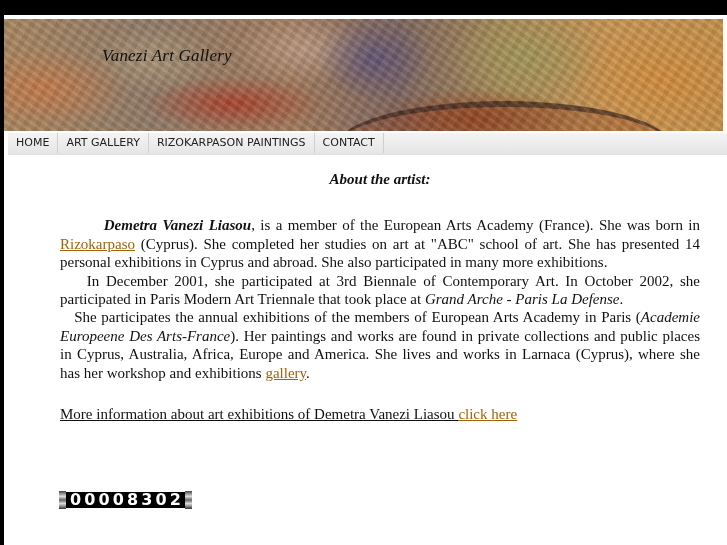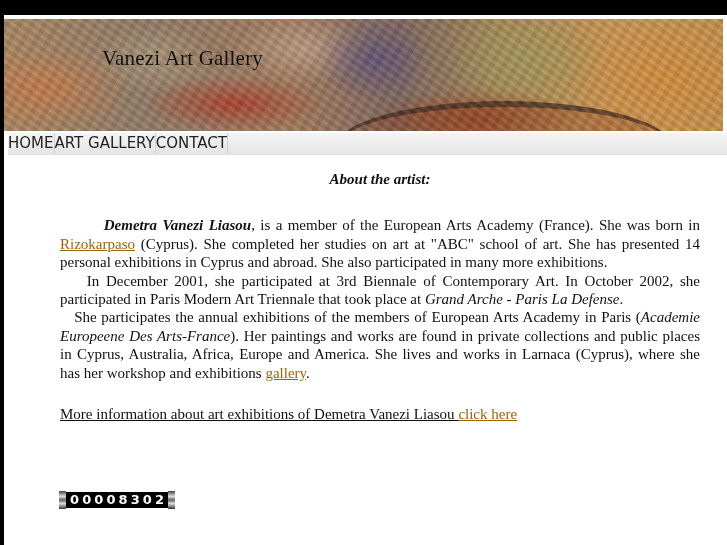--- a/index.html
+++ b/index.html
@@ -34,32 +34,32 @@
       repeating-linear-gradient(-60deg, rgba(80,50,40,.08) 0 5px, rgba(255,230,200,.05) 5px 11px);
   }
   .banner-arc {
     position:absolute; left:330px; top:82px; width:340px; height:90px;
     border-top:6px solid rgba(40,30,25,.6);
     border-radius:50% 50% 0 0;
     background:rgba(140,60,30,.35);
   }
   .site-title {
     position:absolute; left:98px; top:27px;
-    font-family:"Liberation Serif", serif; 
-    font-size:21px; color:#111; z-index:2; letter-spacing:0.2px;
+    font-family:"Liberation Serif", serif; font-style:italic;
+    font-size:17px; color:#111; z-index:2; letter-spacing:0.2px;
   }
   .nav {
     position:absolute; left:8px; top:133px; width:719px; height:20px;
     background:linear-gradient(#f4f4f4, #e6e6e6);
     border-bottom:2px solid #e2e2e2;
     display:flex;
   }
   .nav-item {
-    font-family:"DejaVu Sans", sans-serif; font-size:15px; color:#222;
-    padding:0 0; line-height:20px; height:20px;
+    font-family:"DejaVu Sans", sans-serif; font-size:11px; color:#222;
+    padding:0 8px; line-height:20px; height:20px;
     border-right:1px solid #cfcfcf;
     white-space:nowrap; cursor:pointer;
   }
   .content {
     position:absolute; left:60px; top:170px; width:640px;
     font-size:15px; color:#111; line-height:18.4px;
   }
   .heading { font-weight:bold; font-style:italic; margin:0;text-align:center; }
   .para { text-align:justify; margin:0; }
   .p1 { margin-top:28px; }
@@ -70,37 +70,38 @@
   .counter {
     position:absolute; left:59px; top:491px; height:18px;
     display:flex; align-items:center;
   }
   .counter-cap {
     width:7px; height:18px;
     background:linear-gradient(#444, #ddd 30%, #666 50%, #ddd 70%, #333);
   }
   .counter-body {
     background:#000; color:#fff; height:16px;
-    font-family:"DejaVu Sans", sans-serif; font-weight:bold; font-size:13px;
+    font-family:"DejaVu Sans", sans-serif; font-weight:bold; font-size:16px;
     letter-spacing:3.1px; line-height:16px; padding:0 1px 0 4px;
   }
 </style>
 </head>
 <body>
 
 <div class="page"></div>
 
 <div class="banner">
   <div class="banner-arc"></div>
   <div class="site-title">Vanezi Art Gallery</div>
 </div>
 
 <nav class="nav">
   <div class="nav-item">HOME</div>
   <div class="nav-item">ART GALLERY</div>
+  <div class="nav-item">RIZOKARPASON PAINTINGS</div>
   <div class="nav-item">CONTACT</div>
 </nav>
 
 <div class="content">
   <p class="heading">About the artist:</p>
 
   <p class="para p1">&nbsp;&nbsp;<span class="bi">Demetra Vanezi Liasou</span><span>, is a member of the European Arts Academy (France). She was born in </span><a>Rizokarpaso</a><span> (Cyprus). She completed her studies on art at "ABC" school of art. She has presented 14 personal exhibitions in Cyprus and abroad. She also participated in many more exhibitions.</span></p>
 
   <p class="para">&nbsp;&nbsp;&nbsp;&nbsp;<span>In December 2001, she participated at 3rd Biennale of Contemporary Art. In October 2002, she participated in Paris Modern Art Triennale that took place at </span><span class="it">Grand Arche - Paris La Defense</span><span>.</span></p>
 

